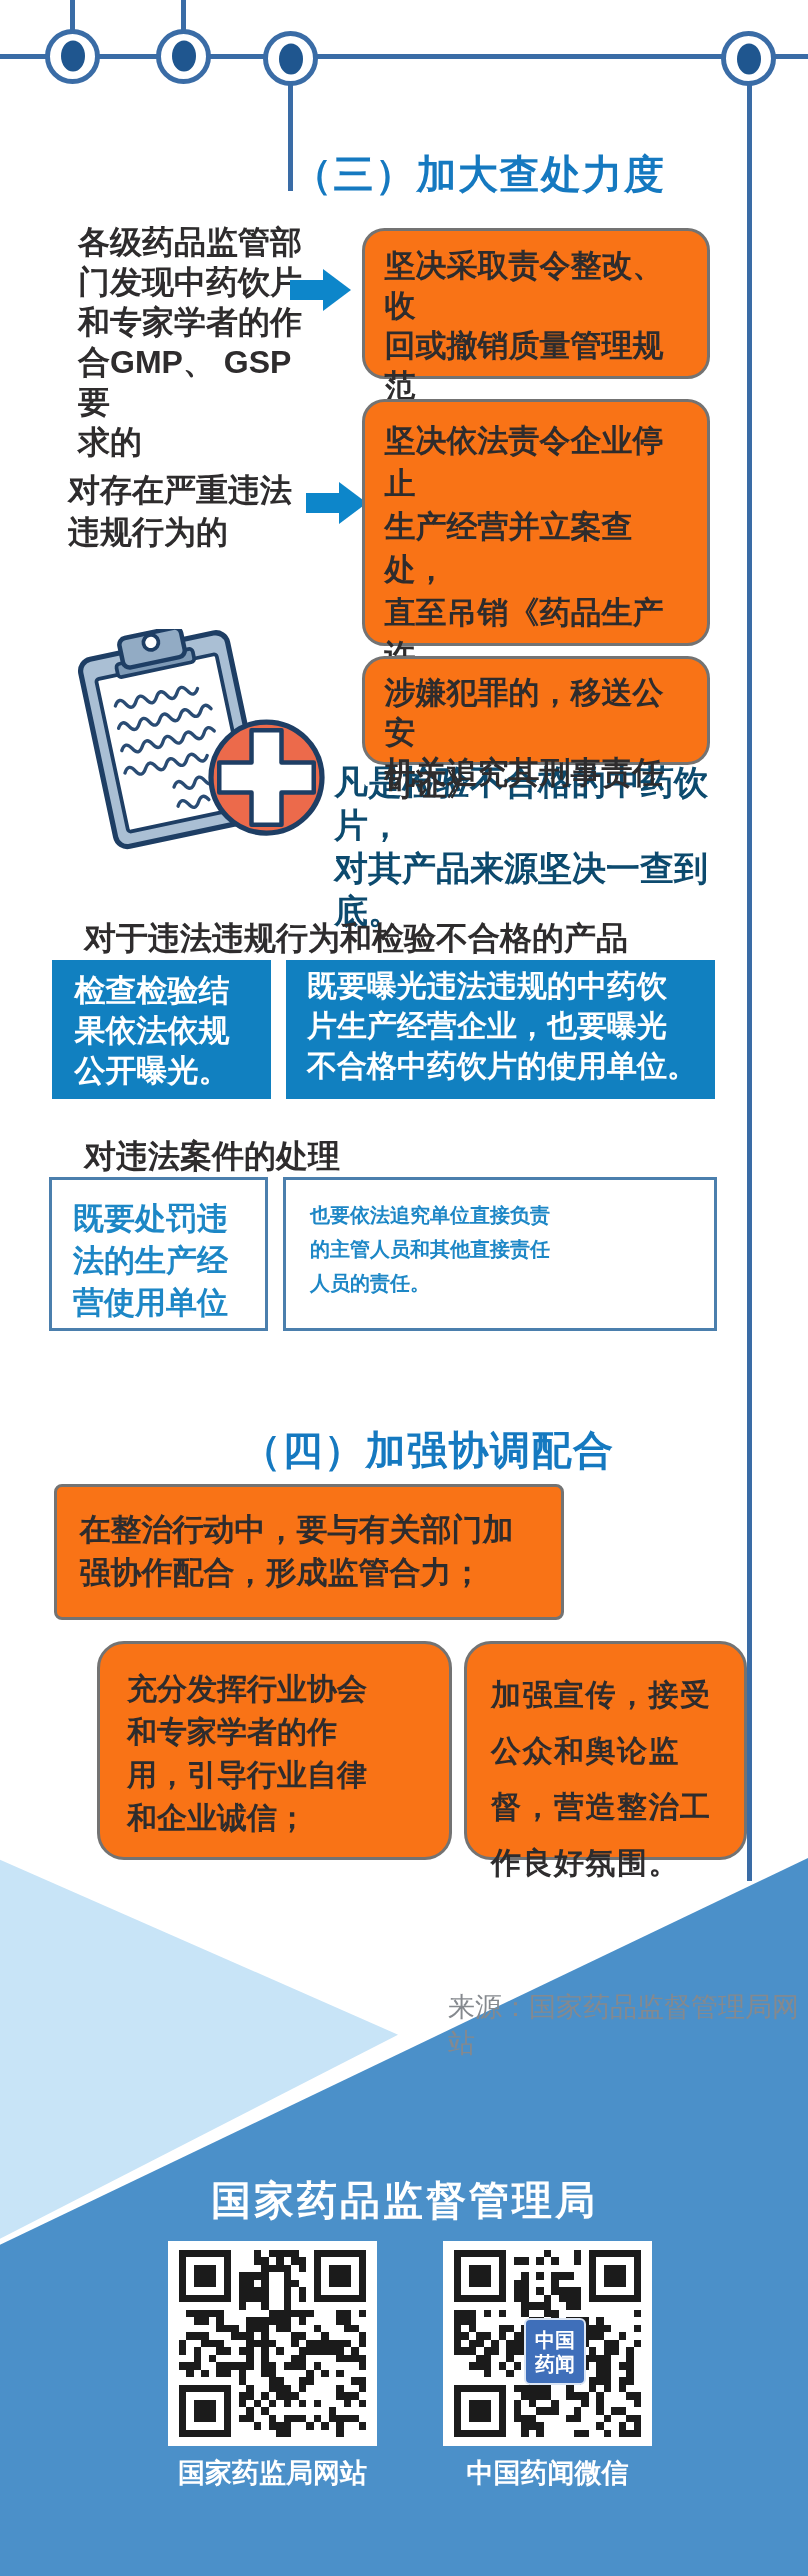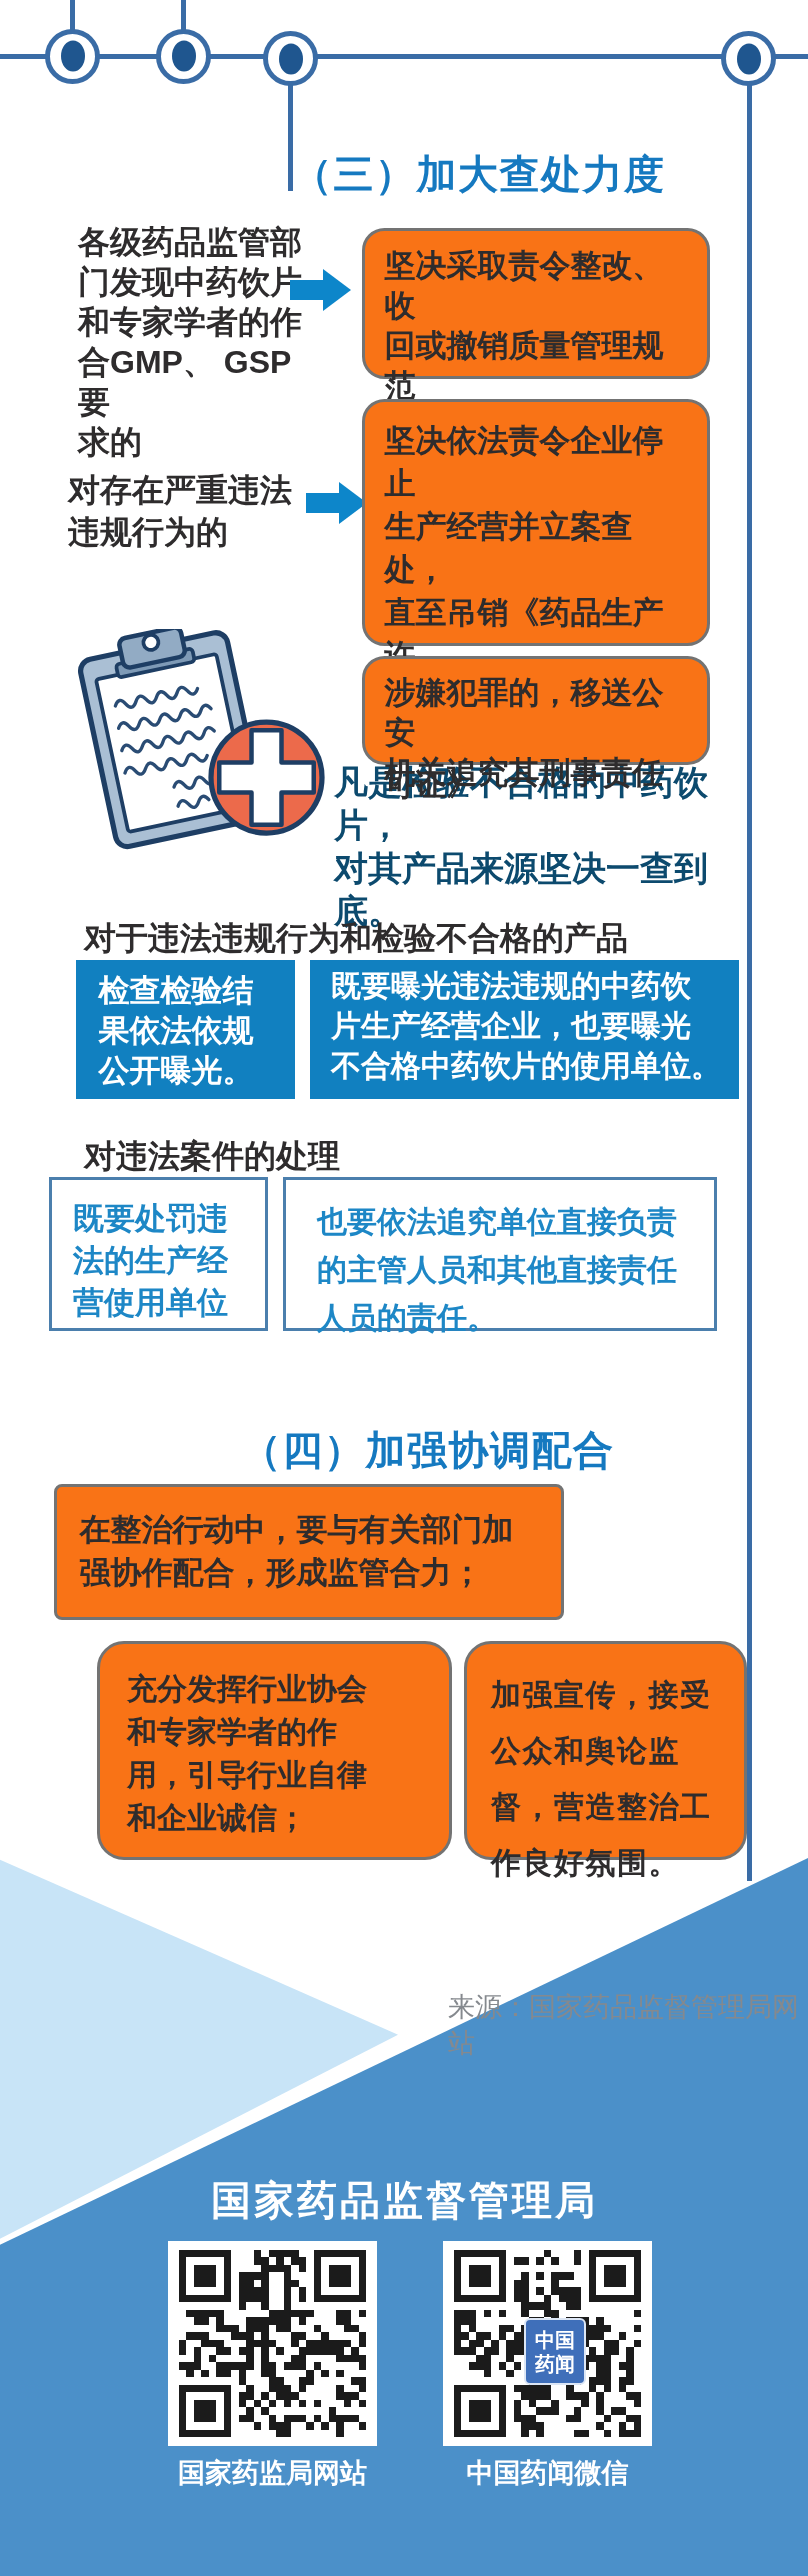--- a/index.html
+++ b/index.html
@@ -13,21 +13,21 @@
   .node{width:45px;height:45px;border:5.2px solid #3a6ca6;border-radius:50%;background:#fff;z-index:2;}
   .node-dot{position:absolute;left:50%;top:50%;transform:translate(-50%,-50%);
             width:24px;height:31px;border-radius:50%;background:#1f568f;}
   
   .sec-title{font-size:40px;font-weight:700;color:#1579c0;letter-spacing:1.5px;}
   .blk-label{font-size:32px;font-weight:700;color:#2e2c2d;}
   .body-txt{font-size:32px;line-height:40px;font-weight:600;color:#2e2c2d;}
   
   .rbox{border:3px solid #737373;border-radius:22.5px;background:#f97316;box-sizing:border-box;z-index:1;font-family:Liberation Serif, serif;}
   .rbox .body-txt{font-size:31px;}
-  .bluebox{background:#1180c0;box-sizing:border-box;z-index:1;margin-left:24px;}
+  .bluebox{background:#1180c0;box-sizing:border-box;z-index:1;}
   .bluebox .body-txt{color:#ffffff;}
   .sqbox{border:3.7px solid #4b7fad;background:#fff;box-sizing:border-box;z-index:1;}
   .sqbox .body-txt{color:#1d87c6;}
   
   .arrow{width:61px;height:42px;z-index:1;}
   .arrow .shaft{position:absolute;left:0;top:11.2px;width:33px;height:19.5px;background:#0d86ca;}
   .arrow .head{position:absolute;left:33px;top:0;width:0;height:0;
                border-top:21px solid transparent;border-bottom:21px solid transparent;
                border-left:28.5px solid #0d86ca;}
   .caution{font-size:34px;line-height:43px;font-weight:600;color:#0c4a6e;}
@@ -144,21 +144,21 @@
 不合格中药饮片的使用单位。</div>
   </div>
 
   <div class="abs blk-label" style="left:84px;top:1135px;">对违法案件的处理</div>
   <div class="abs sqbox" style="left:49px;top:1177px;width:219px;height:154px;padding:18px 0 0 21px;">
     <div class="body-txt pre" style="font-size:31px;line-height:42px;">既要处罚违
 法的生产经
 营使用单位</div>
   </div>
   <div class="abs sqbox" style="left:283px;top:1177px;width:434px;height:154px;padding:18px 0 0 24px;">
-    <div class="body-txt pre" style="font-size:30px;line-height:48px;margin-left:7px;">也要依法追究单位直接负责
+    <div class="body-txt pre" style="font-size:20px;line-height:34px;">也要依法追究单位直接负责
 的主管人员和其他直接责任
 人员的责任。</div>
   </div>
 
   <div class="abs sec-title" style="left:241px;top:1423px;">（四）加强协调配合</div>
   <div class="abs rbox" style="left:54px;top:1484px;width:510px;height:136px;border-radius:8px;padding:21px 0 0 22.5px;">
     <div class="body-txt pre" style="line-height:43px;">在整治行动中，要与有关部门加
 强协作配合，形成监管合力；</div>
   </div>
   <div class="abs rbox" style="left:97px;top:1641px;width:355px;height:219px;border-radius:27px;padding:22.5px 0 0 27px;">

